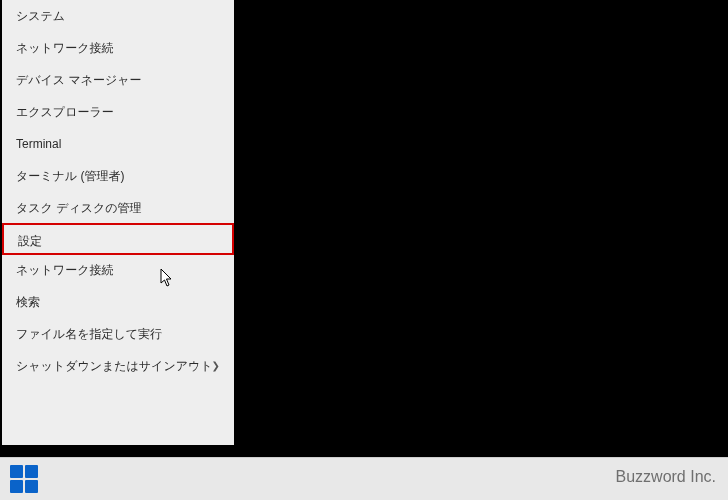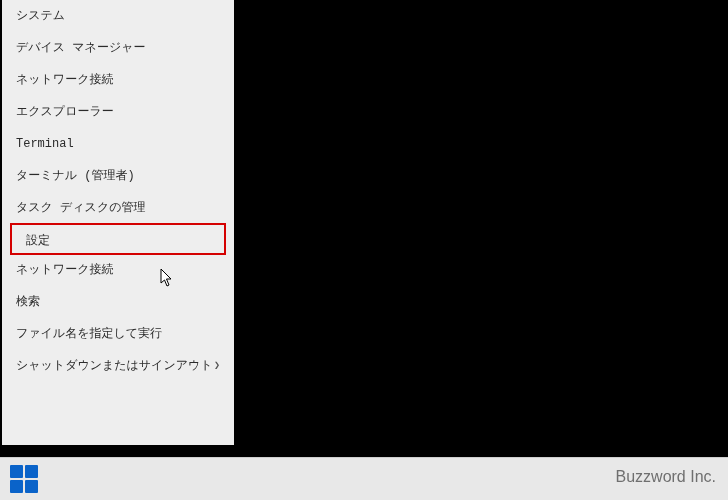--- a/index.html
+++ b/index.html
@@ -24,25 +24,24 @@
     overflow: hidden;
   }
   .menu-item {
     height: 32px;
     line-height: 32px;
     padding: 0 14px;
     color: #2b2b2b;
     white-space: nowrap;
     position: relative;
     cursor: default;
-    font-family: Liberation Mono, monospace;
   }
   .menu-item.highlighted {
     border: 2px solid #d40000;
-    margin: -1px 8px;
+    margin: -1px 0;
   }
   .submenu-arrow {
     position: absolute;
     right: 14px; top: 50%;
     transform: translateY(-50%);
     font-size: 10px; color: #555;
   }
   .cursor {
     position: absolute;
     left: 160px; top: 268px;
@@ -77,24 +76,24 @@
 </head>
 <body>
 
 <div class="desktop">
 
   <div class="context-menu">
     <div class="menu-item">
       <span>システム</span>
     </div>
     <div class="menu-item">
-      <span>デバイス マネージャー</span>
+      <span>ネットワーク接続</span>
     </div>
     <div class="menu-item">
-      <span>ネットワーク接続</span>
+      <span>デバイス マネージャー</span>
     </div>
     <div class="menu-item">
       <span>エクスプローラー</span>
     </div>
     <div class="menu-item">
       <span>Terminal</span>
     </div>
     <div class="menu-item">
       <span>ターミナル (管理者)</span>
     </div>

